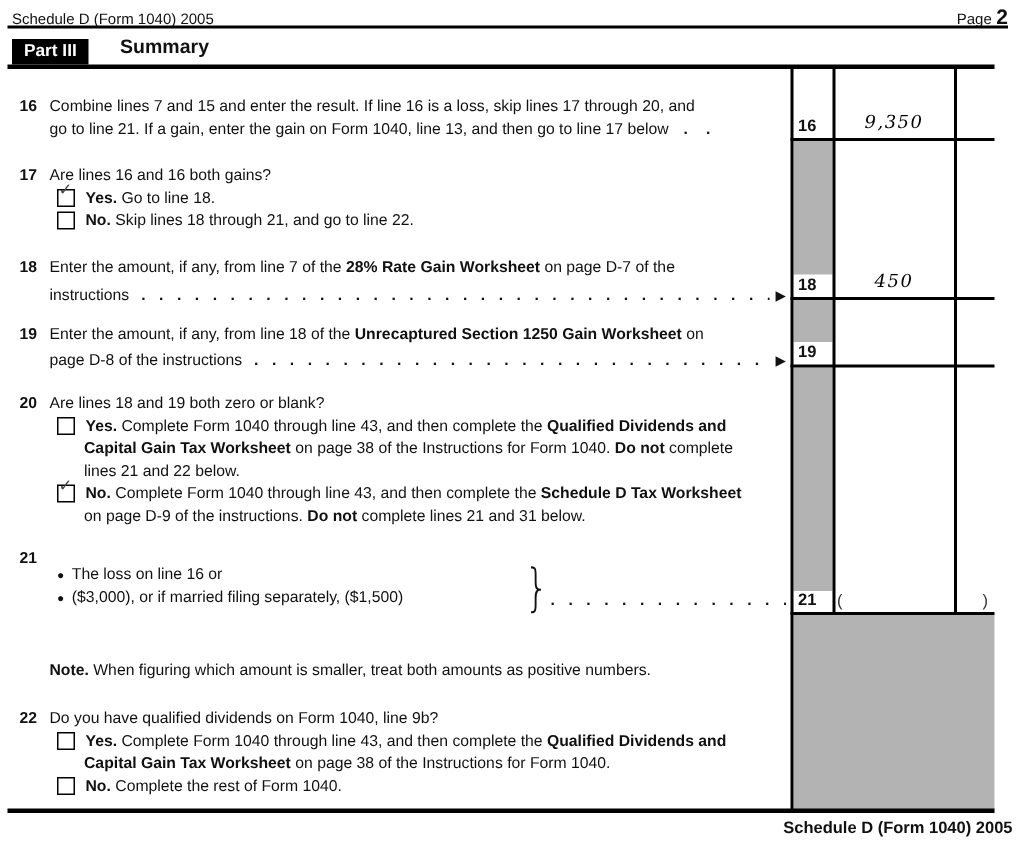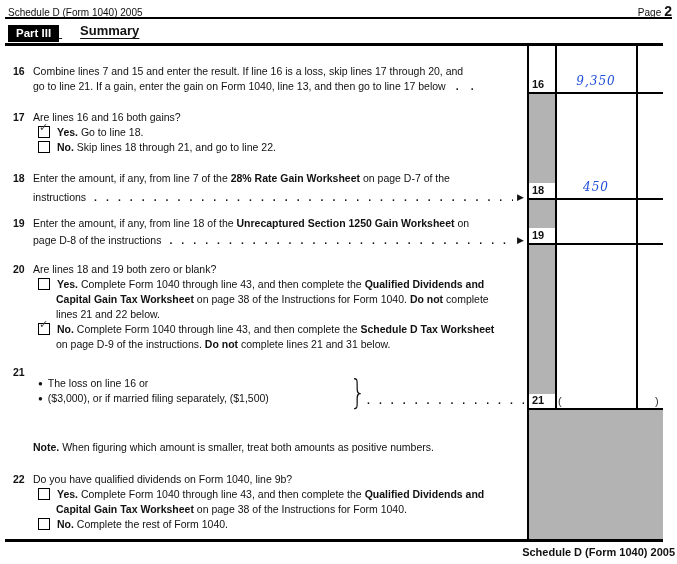--- a/index.html
+++ b/index.html
@@ -7,21 +7,21 @@
           font-family:"Liberation Sans", sans-serif; font-size:10.5px; color:#111;
           overflow:hidden;border-radius:17px; }
   .b { font-weight:bold; }
 
   
   .hdr { position:absolute; top:3px; left:8px; width:664px; display:flex;
          justify-content:space-between; align-items:baseline; font-size:10px; }
   .pgnum { font-size:14px; font-weight:bold; margin-left:3px; }
   .hdr-rule { position:absolute; top:17px; left:5px; width:667px; height:2px; background:#000; }
 
-  .part-row { position:absolute; top:25px; left:8px;text-decoration:underline; }
+  .part-row { position:absolute; top:25px; left:8px; }
   .part-badge { display:inline-block; background:#000; color:#fff; font-weight:bold;
                 font-size:11.5px; padding:2px 8px 3px; }
   .part-title { font-weight:bold; font-size:13px; margin-left:18px; position:relative; top:-2px; }
   .thick-rule { position:absolute; top:43px; left:5px; width:658px; height:3px; background:#000; }
 
   
   .fl { position:absolute; left:33px; width:491px; line-height:15px; }
   .num { position:absolute; left:-20px; top:0; font-weight:bold; }
   .r { white-space:nowrap; height:15px; }
   .rflex { display:flex; align-items:flex-end; }
@@ -43,21 +43,21 @@
              white-space:nowrap; font-weight:bold; letter-spacing:9px; height:15px; }
 
   
   .tbl { position:absolute; left:527px; top:45px; width:136px; height:495px; }
   .vl { position:absolute; top:0; width:1.5px; background:#000; }
   .hl { position:absolute; left:0; width:136px; height:2px; background:#000; }
   .gray { position:absolute; left:1.5px; width:26.5px; background:#b3b3b3; }
   .grayblock { position:absolute; left:1.5px; top:365px; width:134.5px; height:130px; background:#b3b3b3; }
   .tnum { position:absolute; left:5px; font-weight:bold; font-size:11px; }
   .amt { position:absolute; left:29px; width:80px; text-align:center;
-         font-family:"DejaVu Serif", serif; font-style:italic; color:#1d4ed8;
+         font-family:"DejaVu Serif", serif; font-style:italic; color:#000000;
          font-size:12px; letter-spacing:1px; }
   .paren { position:absolute; font-size:11px; color:#333; }
 
   .bottom-rule { position:absolute; top:539px; left:5px; width:658px; height:3px; background:#000; }
   .footer { position:absolute; top:546px; left:0; width:675px; text-align:right;
             font-weight:bold; font-size:11px; }
 </style>
 </head>
 <body>
 

